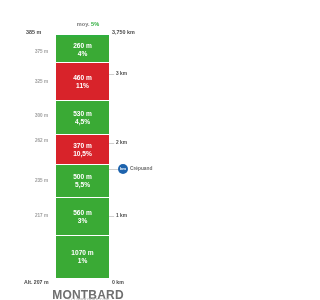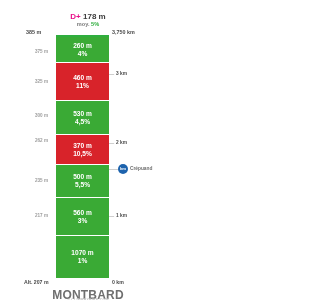--- a/index.html
+++ b/index.html
@@ -109,24 +109,20 @@
     position:absolute;left:0;width:176px;text-align:center;
     font-size:3.6px;font-weight:bold;color:#c2c2c2;letter-spacing:.2px;
   }
 </style>
 </head>
 <body>
 
 <div class="wrap">
 
 
-  <div class="dplus">
-    <span class="dp">D+</span>
-    <span>178 m</span>
-  </div>
 
   <div class="moy">
     <span>moy.</span>
     <span class="pct">5%</span>
   </div>
 
   <div class="toprow">
     <span class="lbl left">385 m</span>
     <span class="lbl right">3,750 km</span>
     <span class="topline"></span>

